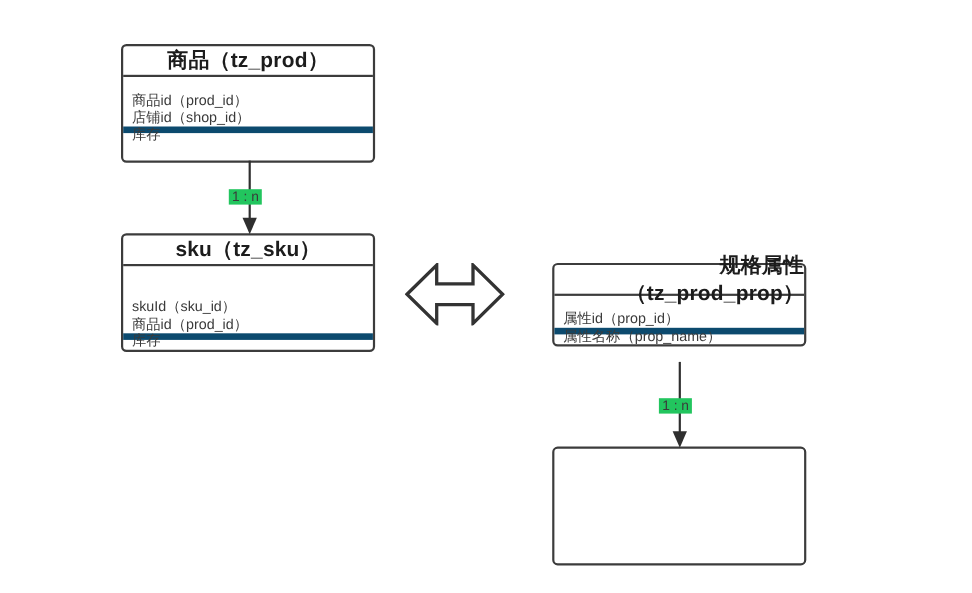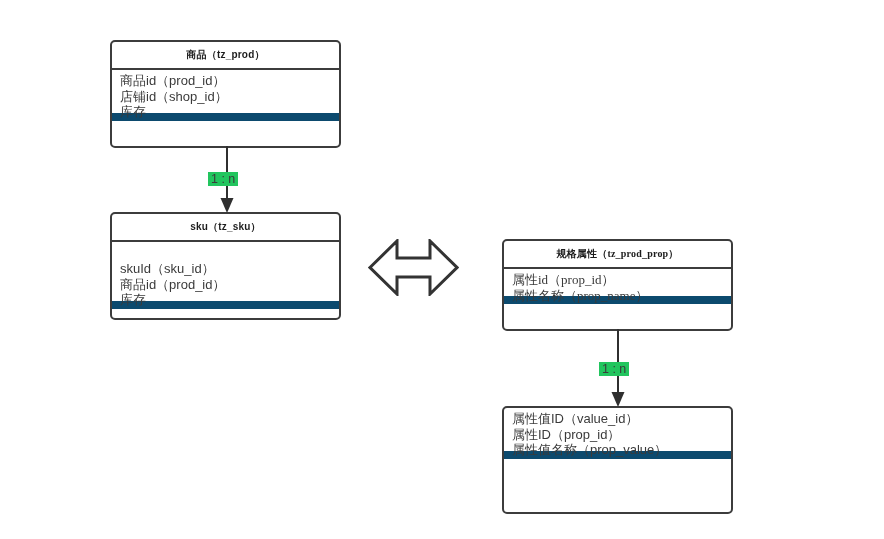--- a/index.html
+++ b/index.html
@@ -26,35 +26,35 @@
   .entity {
     position: absolute;
     box-sizing: border-box;
     background: #ffffff;
     border: 2px solid #3c3c3c;
     border-radius: 5px;
   }
   .entity .title {
     box-sizing: border-box;
     width: 100%;
-    text-align: left;
-    font-size: 10px;
+    text-align: right;
+    font-size: 19px;
     font-weight: bold;
     color: #1c1c1c;
     border-bottom: 2px solid #3c3c3c;
     display: flex;
     align-items: center;
     justify-content: center;
     letter-spacing: 0.2px;
   }
   .entity .fields {
     box-sizing: border-box;
     width: 100%;
-    border-bottom: 8px solid #0c4a6e;
-    padding: 3px 0 3px 8px;
+    border-bottom: 6px solid #0c4a6e;
+    padding: 13px 0 3px 8px;
   }
   .entity .fields .field {
     font-size: 13px;
     line-height: 15.5px;
     color: #3a3a3a;
     white-space: nowrap;
   }
   .entity .methods {
     box-sizing: border-box;
     width: 100%;
@@ -65,21 +65,21 @@
   #ent-prod       { left: 110px; top: 40px;  width: 231px; height: 108px; }
   #ent-prod .title   { height: 28px; }
   #ent-prod .fields  { height: 51px; }
   #ent-prod .methods { height: 25px; }
 
   #ent-sku        { left: 110px; top: 212px; width: 231px; height: 108px; }
   #ent-sku .title    { height: 28px; }
   #ent-sku .fields   { height: 51px; margin-top: 16px; }
   #ent-sku .methods  { height: 25px; }
 
-  #ent-prop       { left: 502px; top: 239px; width: 231px; height: 92px; font-family: Liberation Serif, serif; }
+  #ent-prop       { left: 502px; top: 239px; width: 231px; height: 76px; }
   #ent-prop .title   { height: 28px; }
   #ent-prop .fields  { height: 35px; }
   #ent-prop .methods { height: 25px; }
 
   #ent-propvalue  { left: 502px; top: 406px; width: 231px; height: 108px; }
   #ent-propvalue .title   { height: 28px; }
   #ent-propvalue .fields  { height: 51px; }
   #ent-propvalue .methods { height: 25px; }
 
   
@@ -153,25 +153,20 @@
   <div class="entity" id="ent-prop">
     <div class="title">规格属性（tz_prod_prop）</div>
     <div class="fields">
       <div class="field">属性id（prop_id）</div>
       <div class="field">属性名称（prop_name）</div>
     </div>
     <div class="methods"></div>
   </div>
 
   <div class="entity" id="ent-propvalue">
-    <div class="fields">
-      <div class="field">属性值ID（value_id）</div>
-      <div class="field">属性ID（prop_id）</div>
-      <div class="field">属性值名称（prop_value）</div>
-    </div>
     <div class="methods"></div>
   </div>
 
   <svg class="connector-svg" id="conn1-svg" viewBox="0 0 18 68">
     <line class="conn-line" x1="9" y1="0" x2="9" y2="55"></line>
     <polygon class="conn-head" points="9,67 2.5,52 15.5,52"></polygon>
   </svg>
   <div class="conn-label" id="conn1-label">1 : n</div>
 
   <svg class="connector-svg" id="conn2-svg" viewBox="0 0 18 79">

